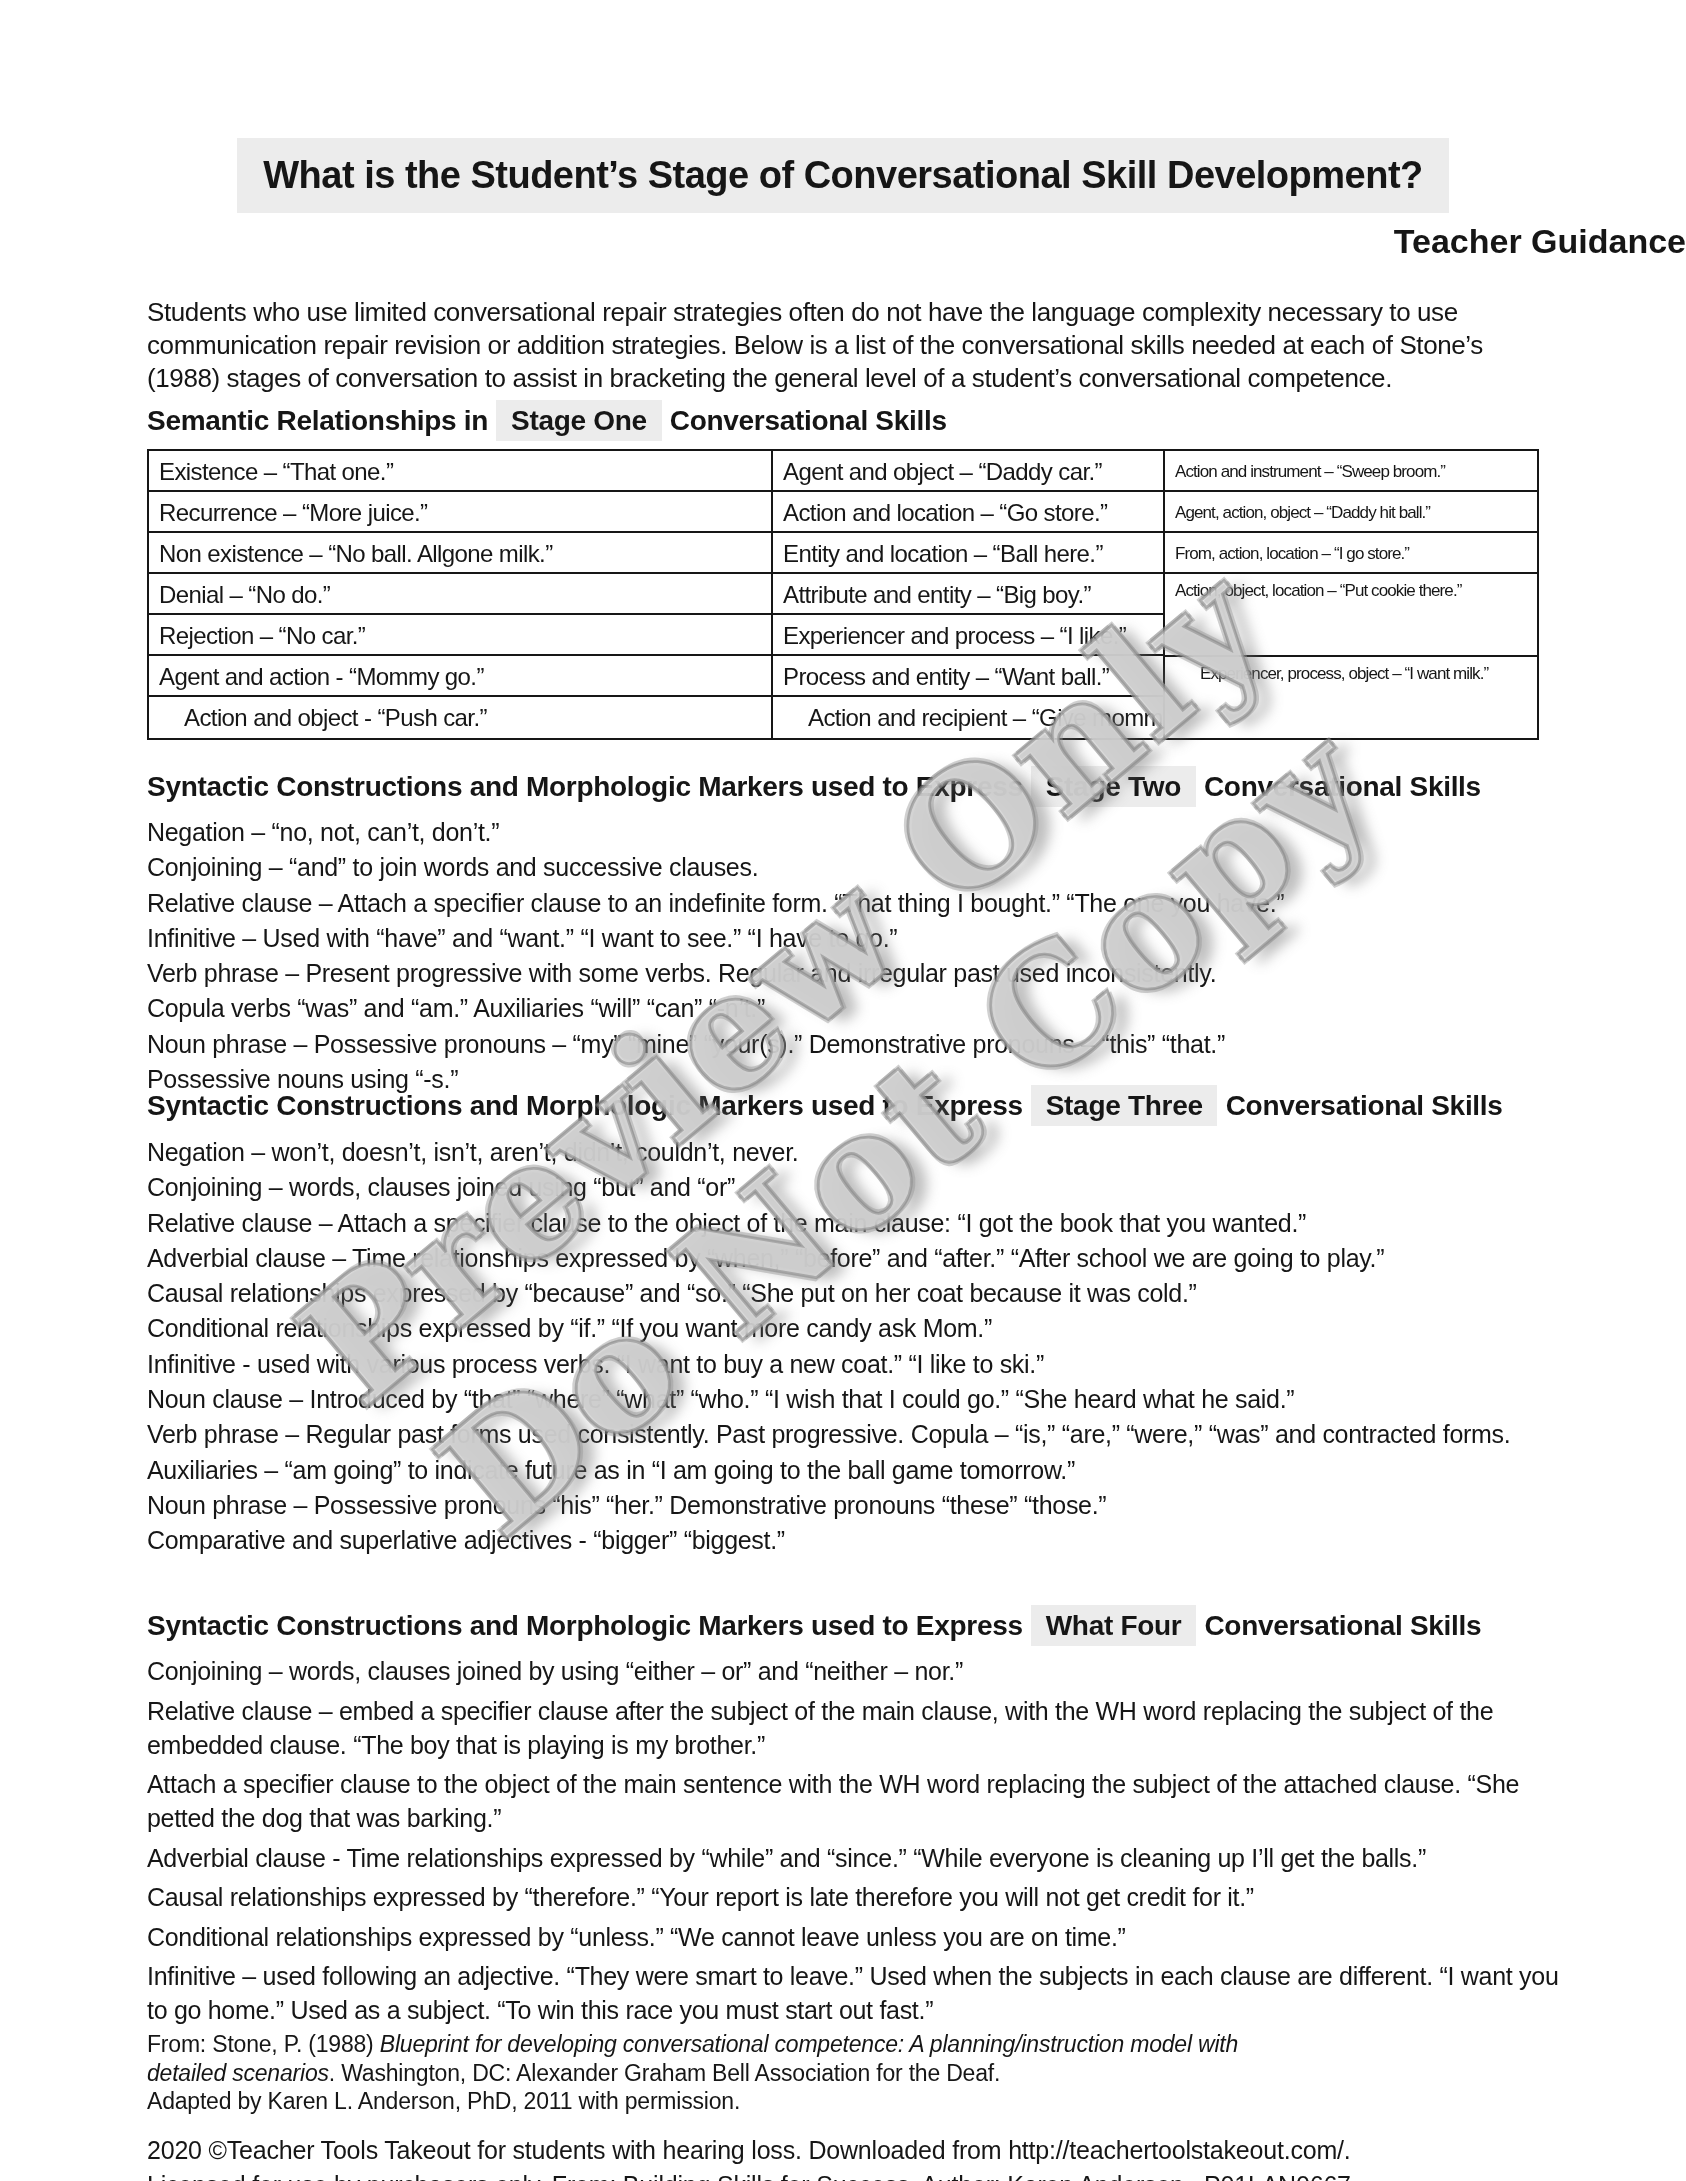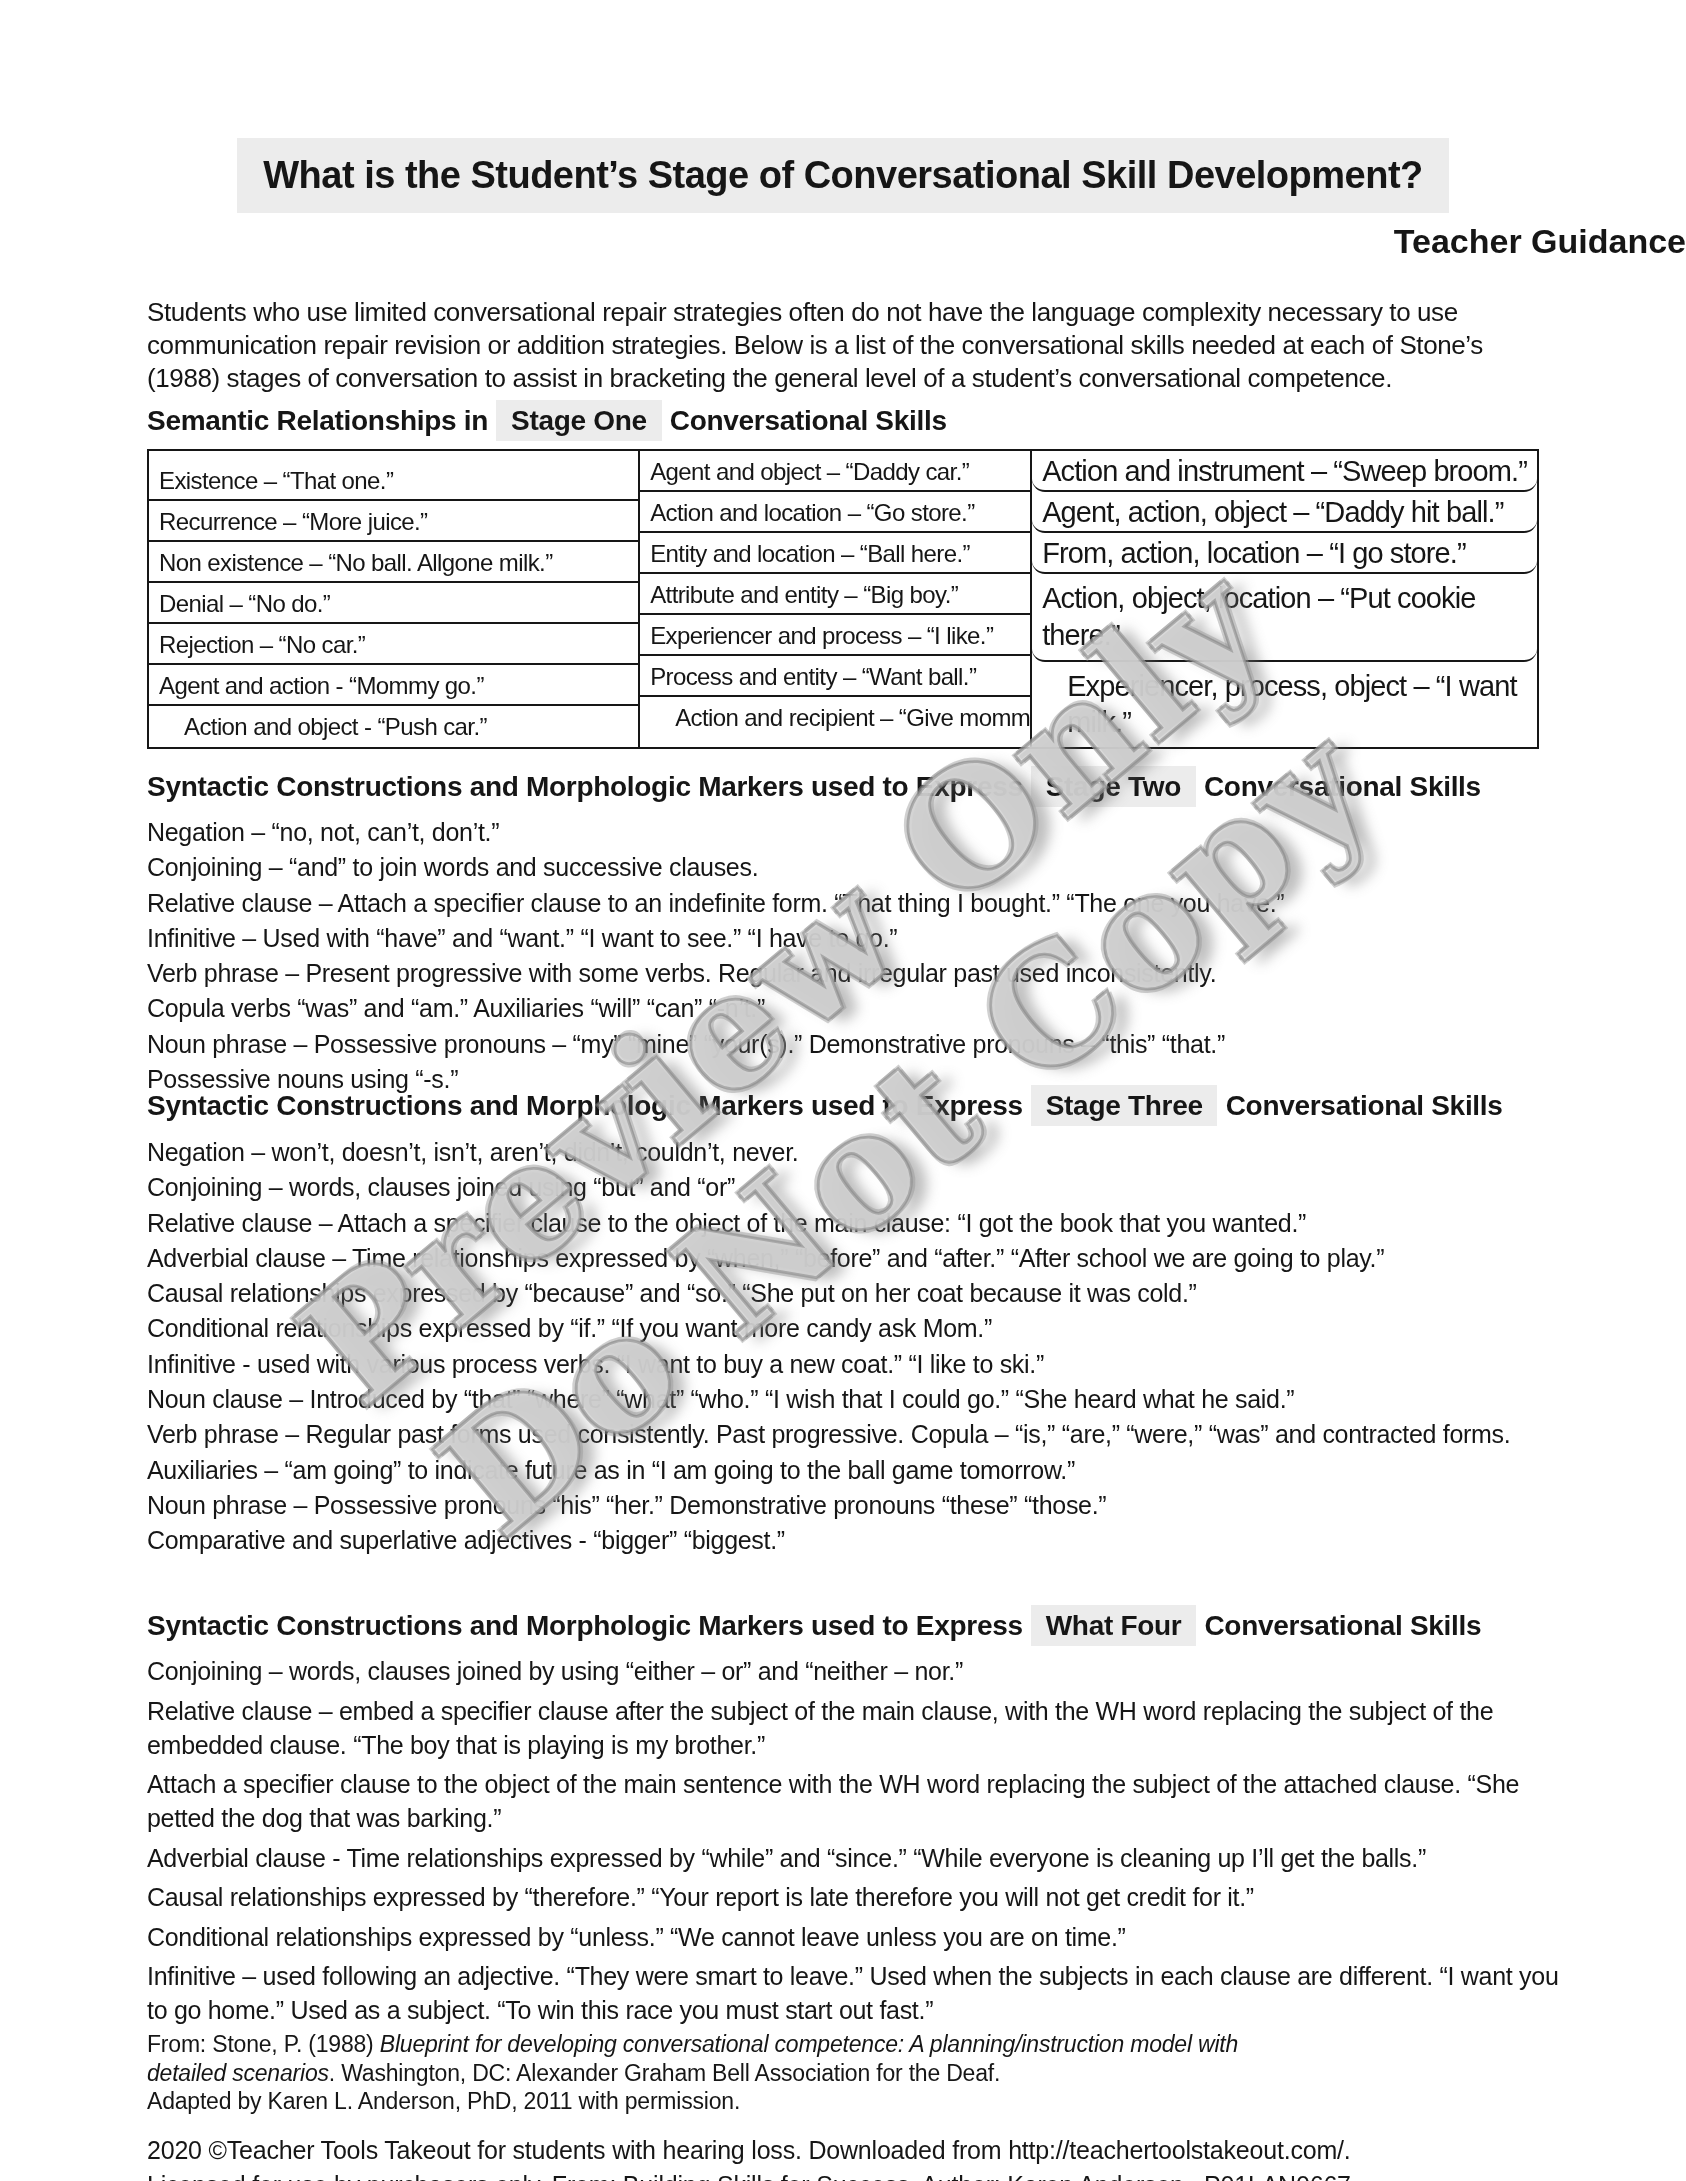--- a/index.html
+++ b/index.html
@@ -29,31 +29,31 @@
   .h { font-size: 28px; font-weight: bold; letter-spacing: -0.3px; white-space: nowrap; }
   .h .chip { background: #ececec; padding: 4.6px 14.7px; margin: 0 8.3px; display: inline-block; }
   .h1 { top: 400px; left: 147px; }
   .h2 { top: 766px; left: 147px; }
   .h3 { top: 1085px; left: 147px; }
   .h4 { top: 1605px; left: 147px; }
 
   
   .tablewrap { top: 449px; left: 147px; width: 1392px; display: flex; border: 2.8px solid #161616; background: #fff; }
   .col { display: flex; flex-direction: column; }
-  .col-1 { width: 622px; margin-top: 9px; }
+  .col-1 { width: 622px; }
   .col-2 { width: 392px; }
   .col-3 { flex: 1; }
   .col + .col { border-left: 2.3px solid #161616; }
   .cell {
     flex: 0 0 auto; height: 41px; line-height: 41px;
     padding: 0 10px; border-bottom: 2.3px solid #161616;
     font-size: 24px; letter-spacing: -0.6px; white-space: nowrap; overflow: hidden;
   }
   .col .cell:last-child { border-bottom: none; padding-left: 35px; }
-  .col-3 .cell { font-size: 29px; letter-spacing: -0.9px; border-radius: 13px; }
+  .col-3 .cell { font-size: 17px; letter-spacing: -0.9px; }
   .cell.tall { flex: 1 1 auto; height: auto; line-height: 1.25; padding-top: 6.4px; white-space: normal; }
 
   
   .lines { left: 147px; }
   .l2 { top: 816px; }
   .l3 { top: 1136px; }
   .l4 { top: 1654px; width: 1437px; }
   .lines p { margin: 0 0 2.8px 0; font-size: 25px; line-height: 1.3; letter-spacing: -0.3px; white-space: nowrap; }
   .lines.wrap p { white-space: normal; margin-bottom: 5.5px; line-height: 1.36; }
 

